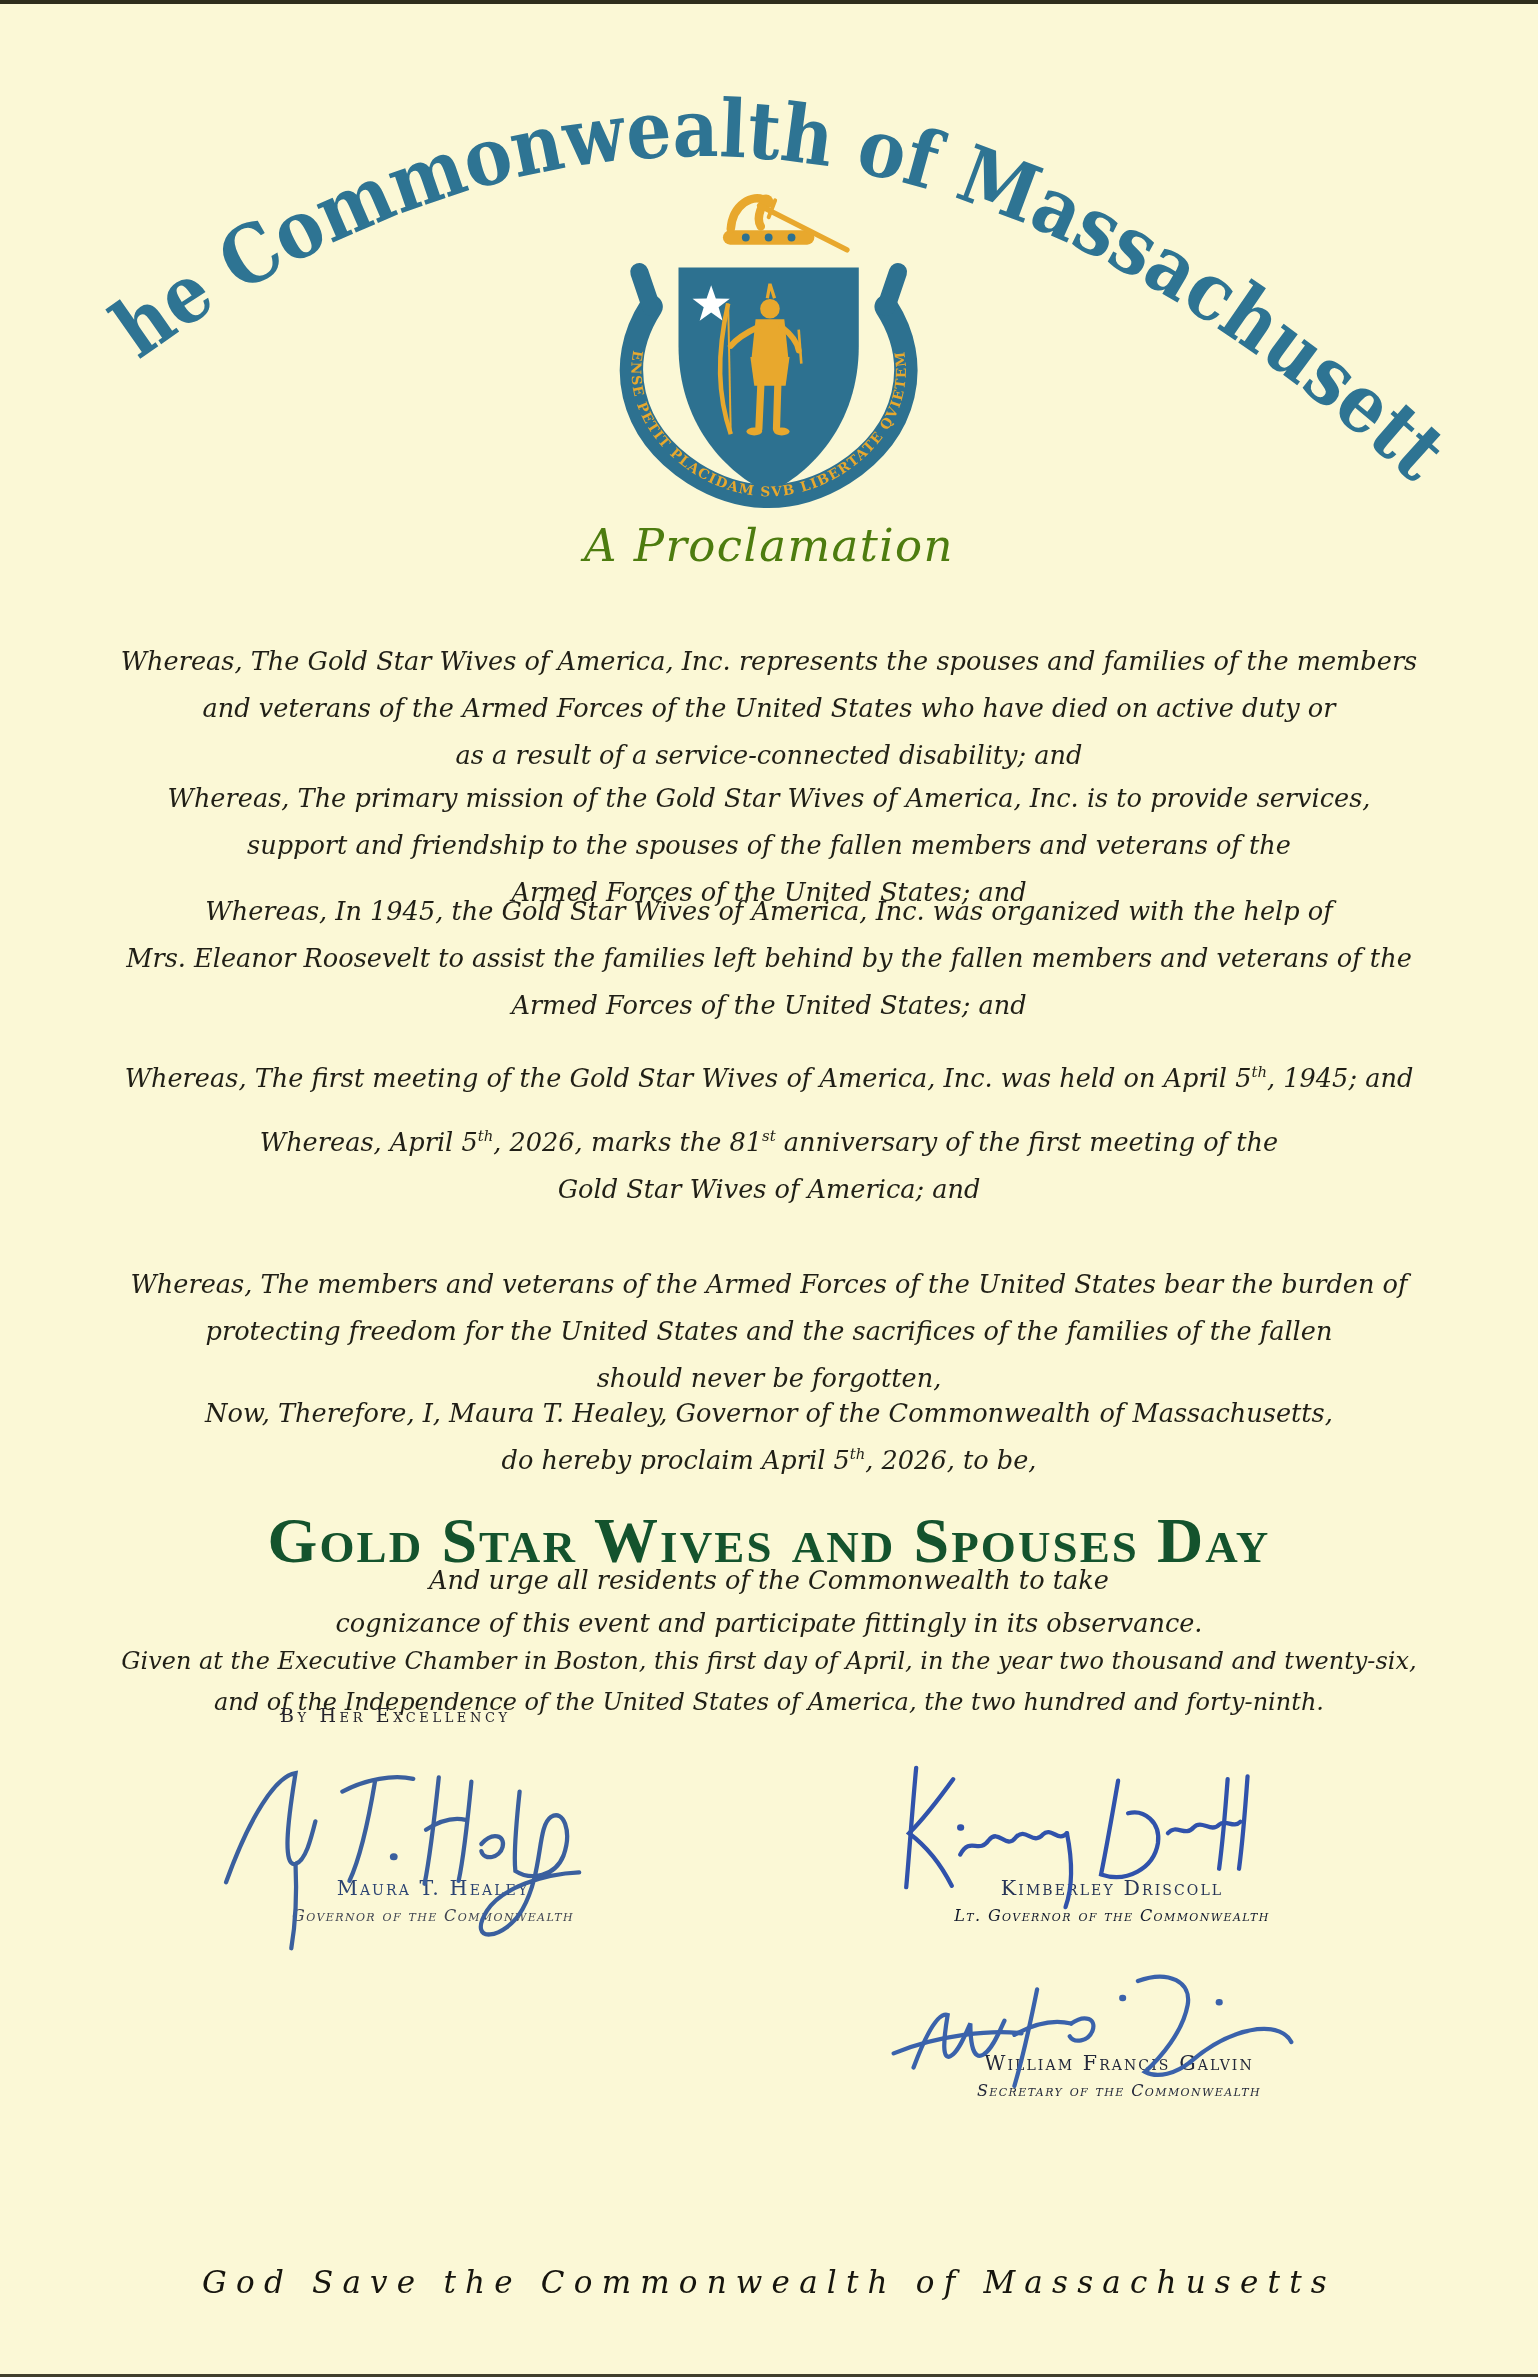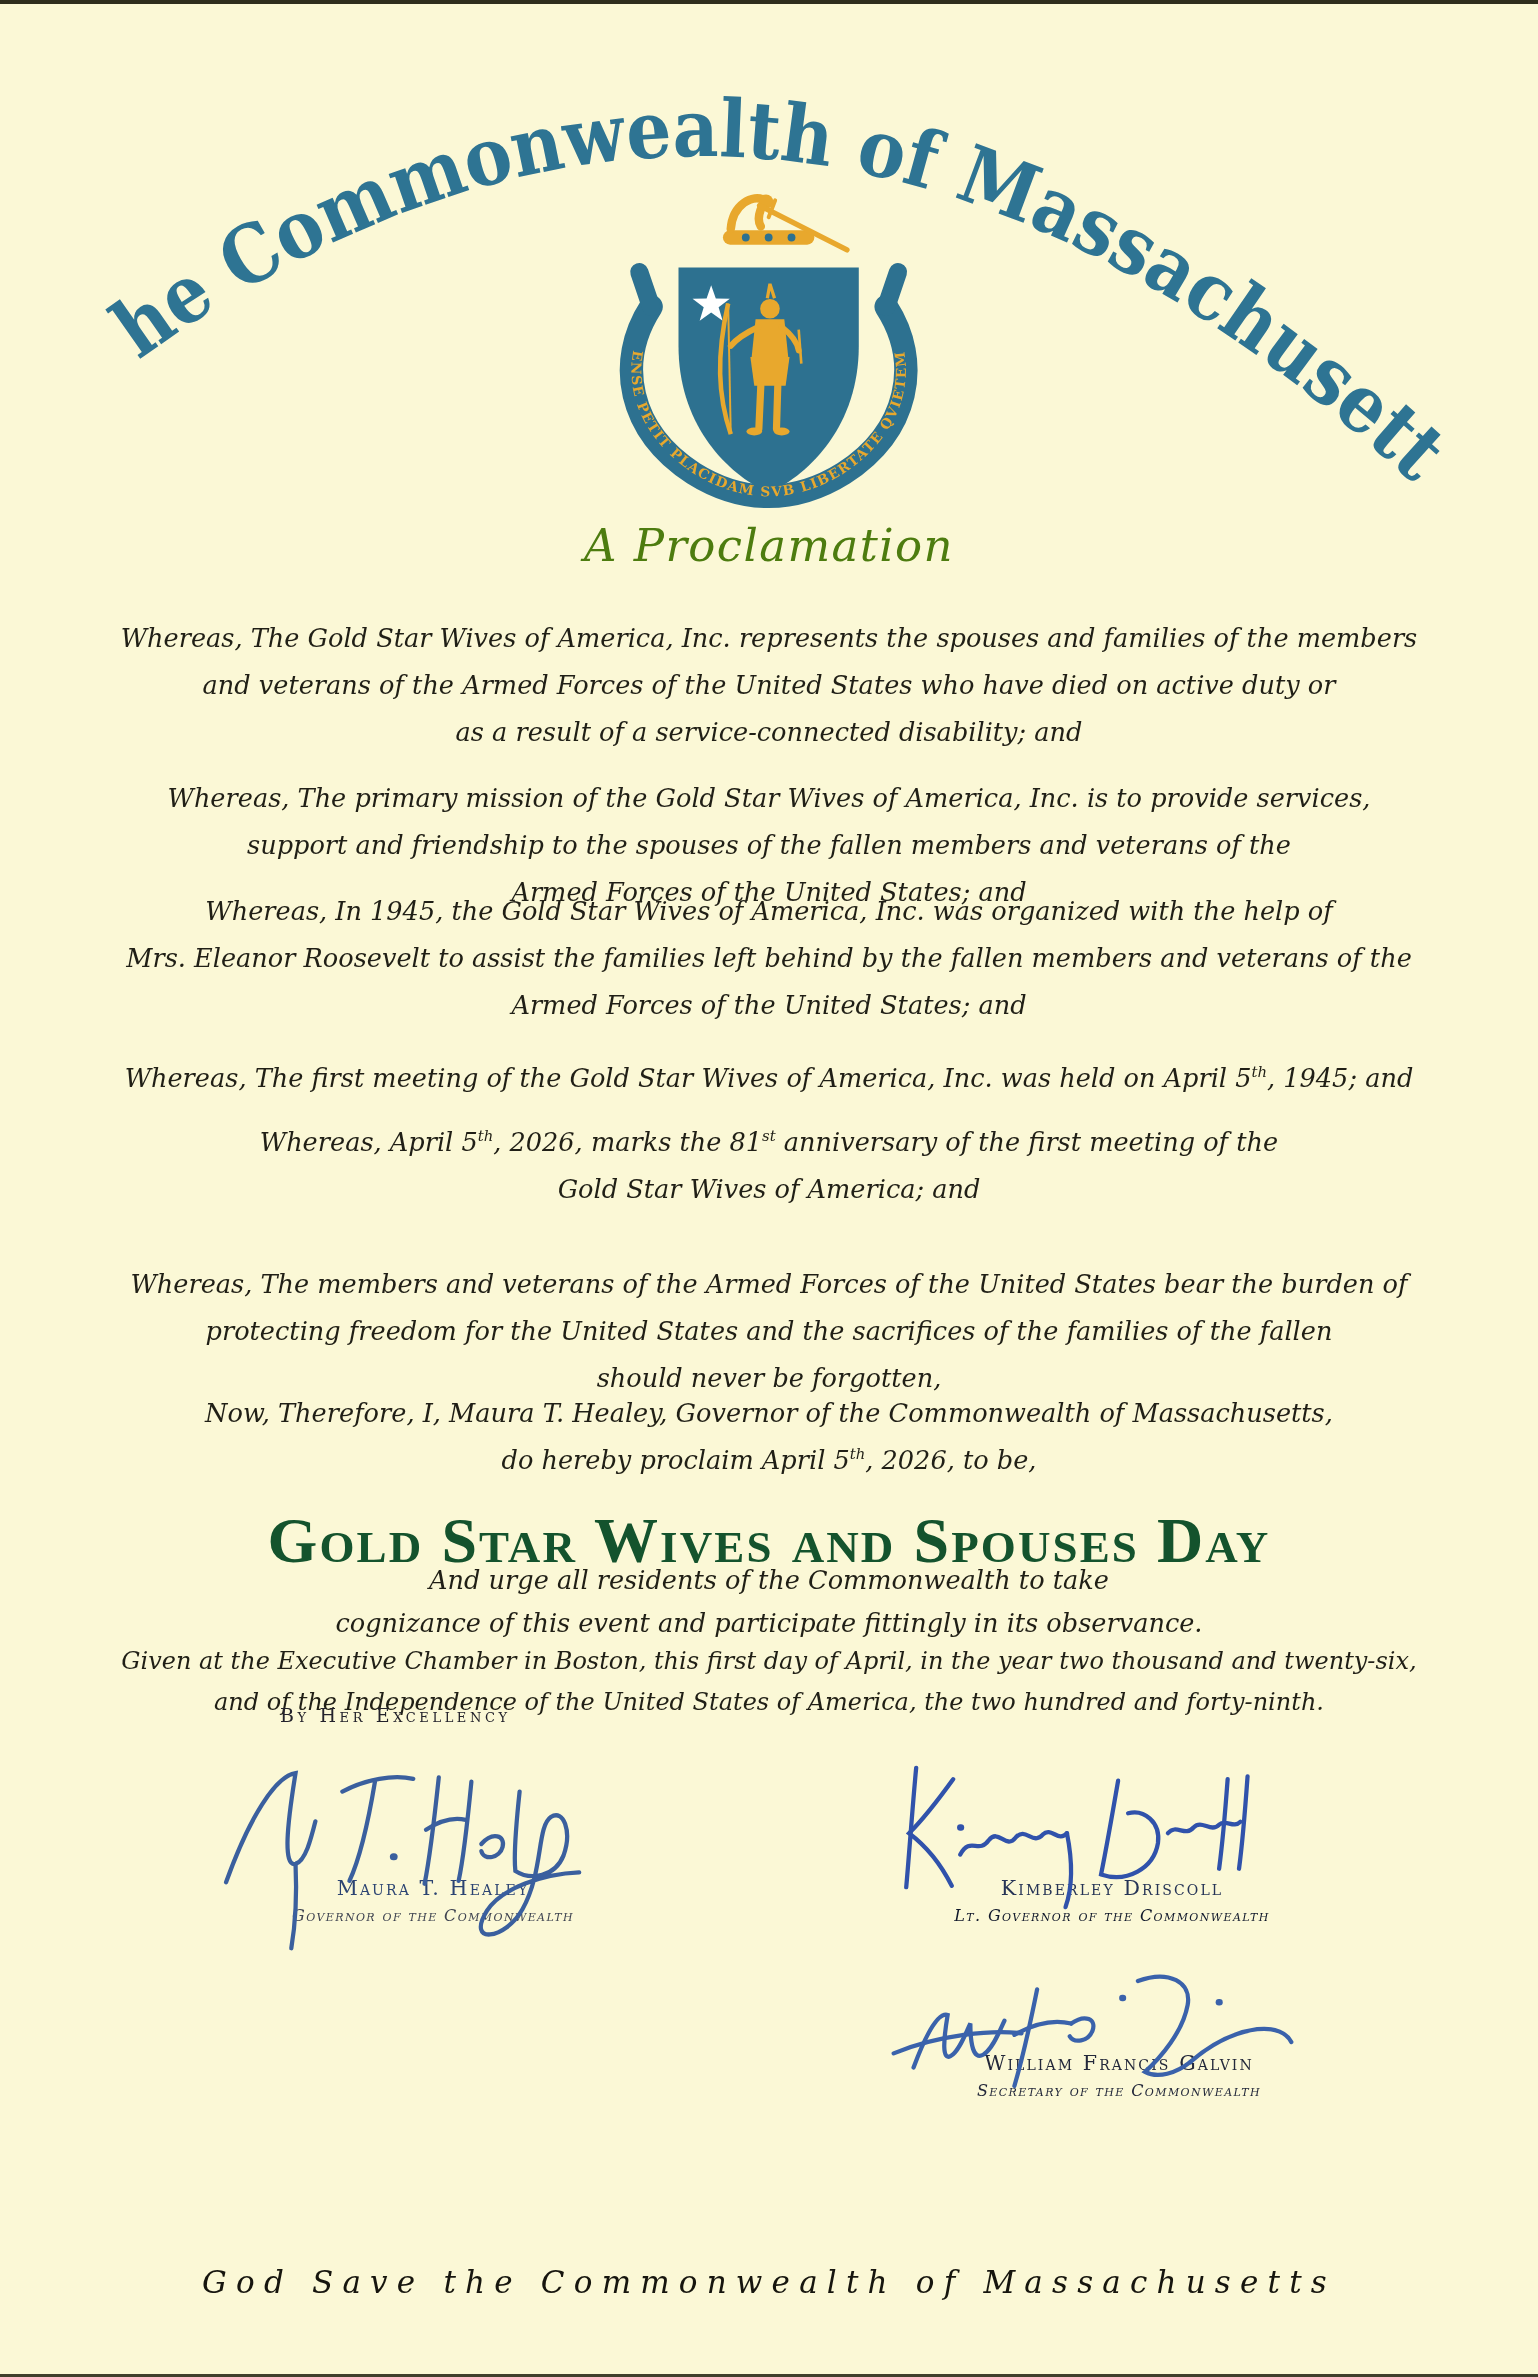--- a/index.html
+++ b/index.html
@@ -23,21 +23,21 @@
   }
 
   .par{
     position:absolute;left:50%;transform:translateX(-50%);
     width:1364px;text-align:center;
     font-style:italic;font-size:25.6px;line-height:47px;color:#201f16;
     white-space:pre-line;
   }
   .par sup{font-size:58%;vertical-align:super;line-height:0;}
 
-  #p1{top:589px;} #p2{top:749px;} #p3{top:862px;}
+  #p1{top:612px;} #p2{top:749px;} #p3{top:862px;}
   #p4{top:1029px;} #p5{top:1093px;} #p6{top:1235px;}
   #pnow{top:1364px;}
 
   .big-title{
     position:absolute;top:1504px;left:0;width:100%;
     text-align:center;
     font-family:"Liberation Serif", serif;
     font-variant:small-caps;font-weight:600;
     font-size:64px;letter-spacing:2.1px;color:#14532d;
   }

